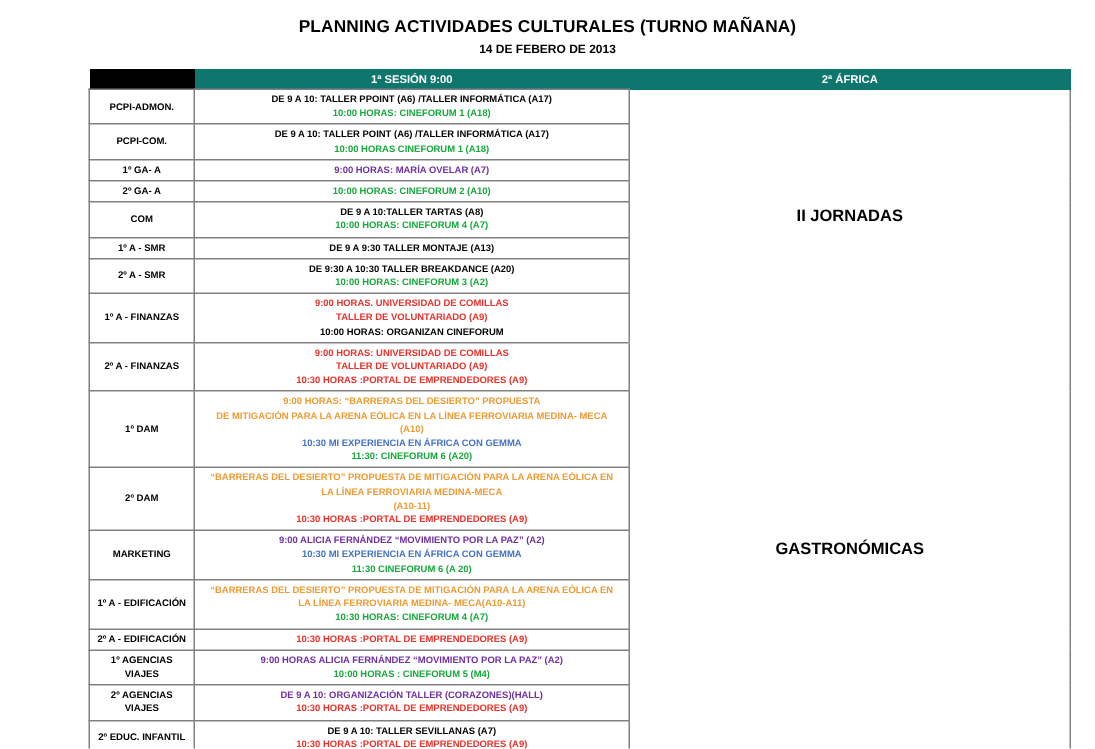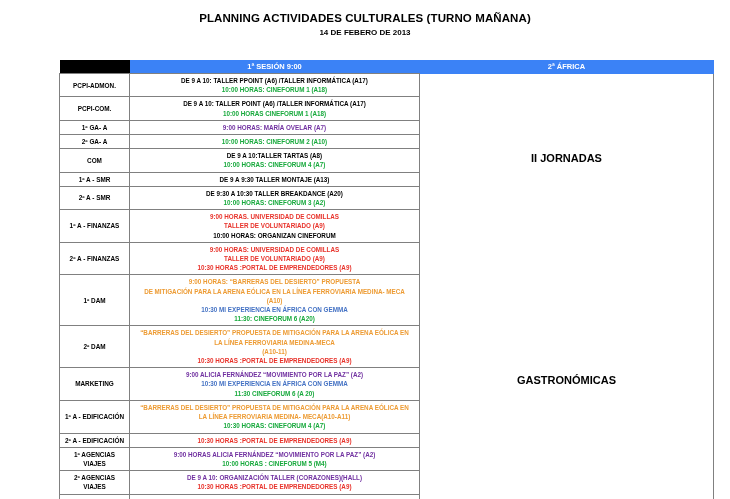--- a/index.html
+++ b/index.html
@@ -27,34 +27,34 @@
     letter-spacing: 0.1px;
     padding-top: 11px;
     line-height: 14px;
   }
   .doc-subtitle {
     text-align: center;
     font-size: 8px;
     font-weight: bold;
     line-height: 12px;
     padding-top: 2px;
-    padding-bottom: 21px;
+    padding-bottom: 7px;
   }
   table.planning {
     border-collapse: collapse;
     table-layout: fixed;
     margin-left: 59px;
     width: 654px;
   }
   table.planning col.c-label { width: 70px; }
   table.planning col.c-s1 { width: 290px; }
   table.planning col.c-s2 { width: 294px; }
 
   thead th {
-    background: #3b82f6;
+    background: #0f766e;
     color: #ffffff;
     font-size: 7.5px;
     font-weight: bold;
     height: 13px;
     padding: 0;
     text-align: center;
     vertical-align: middle;
     border: none;
   }
   thead th.blank-head {

